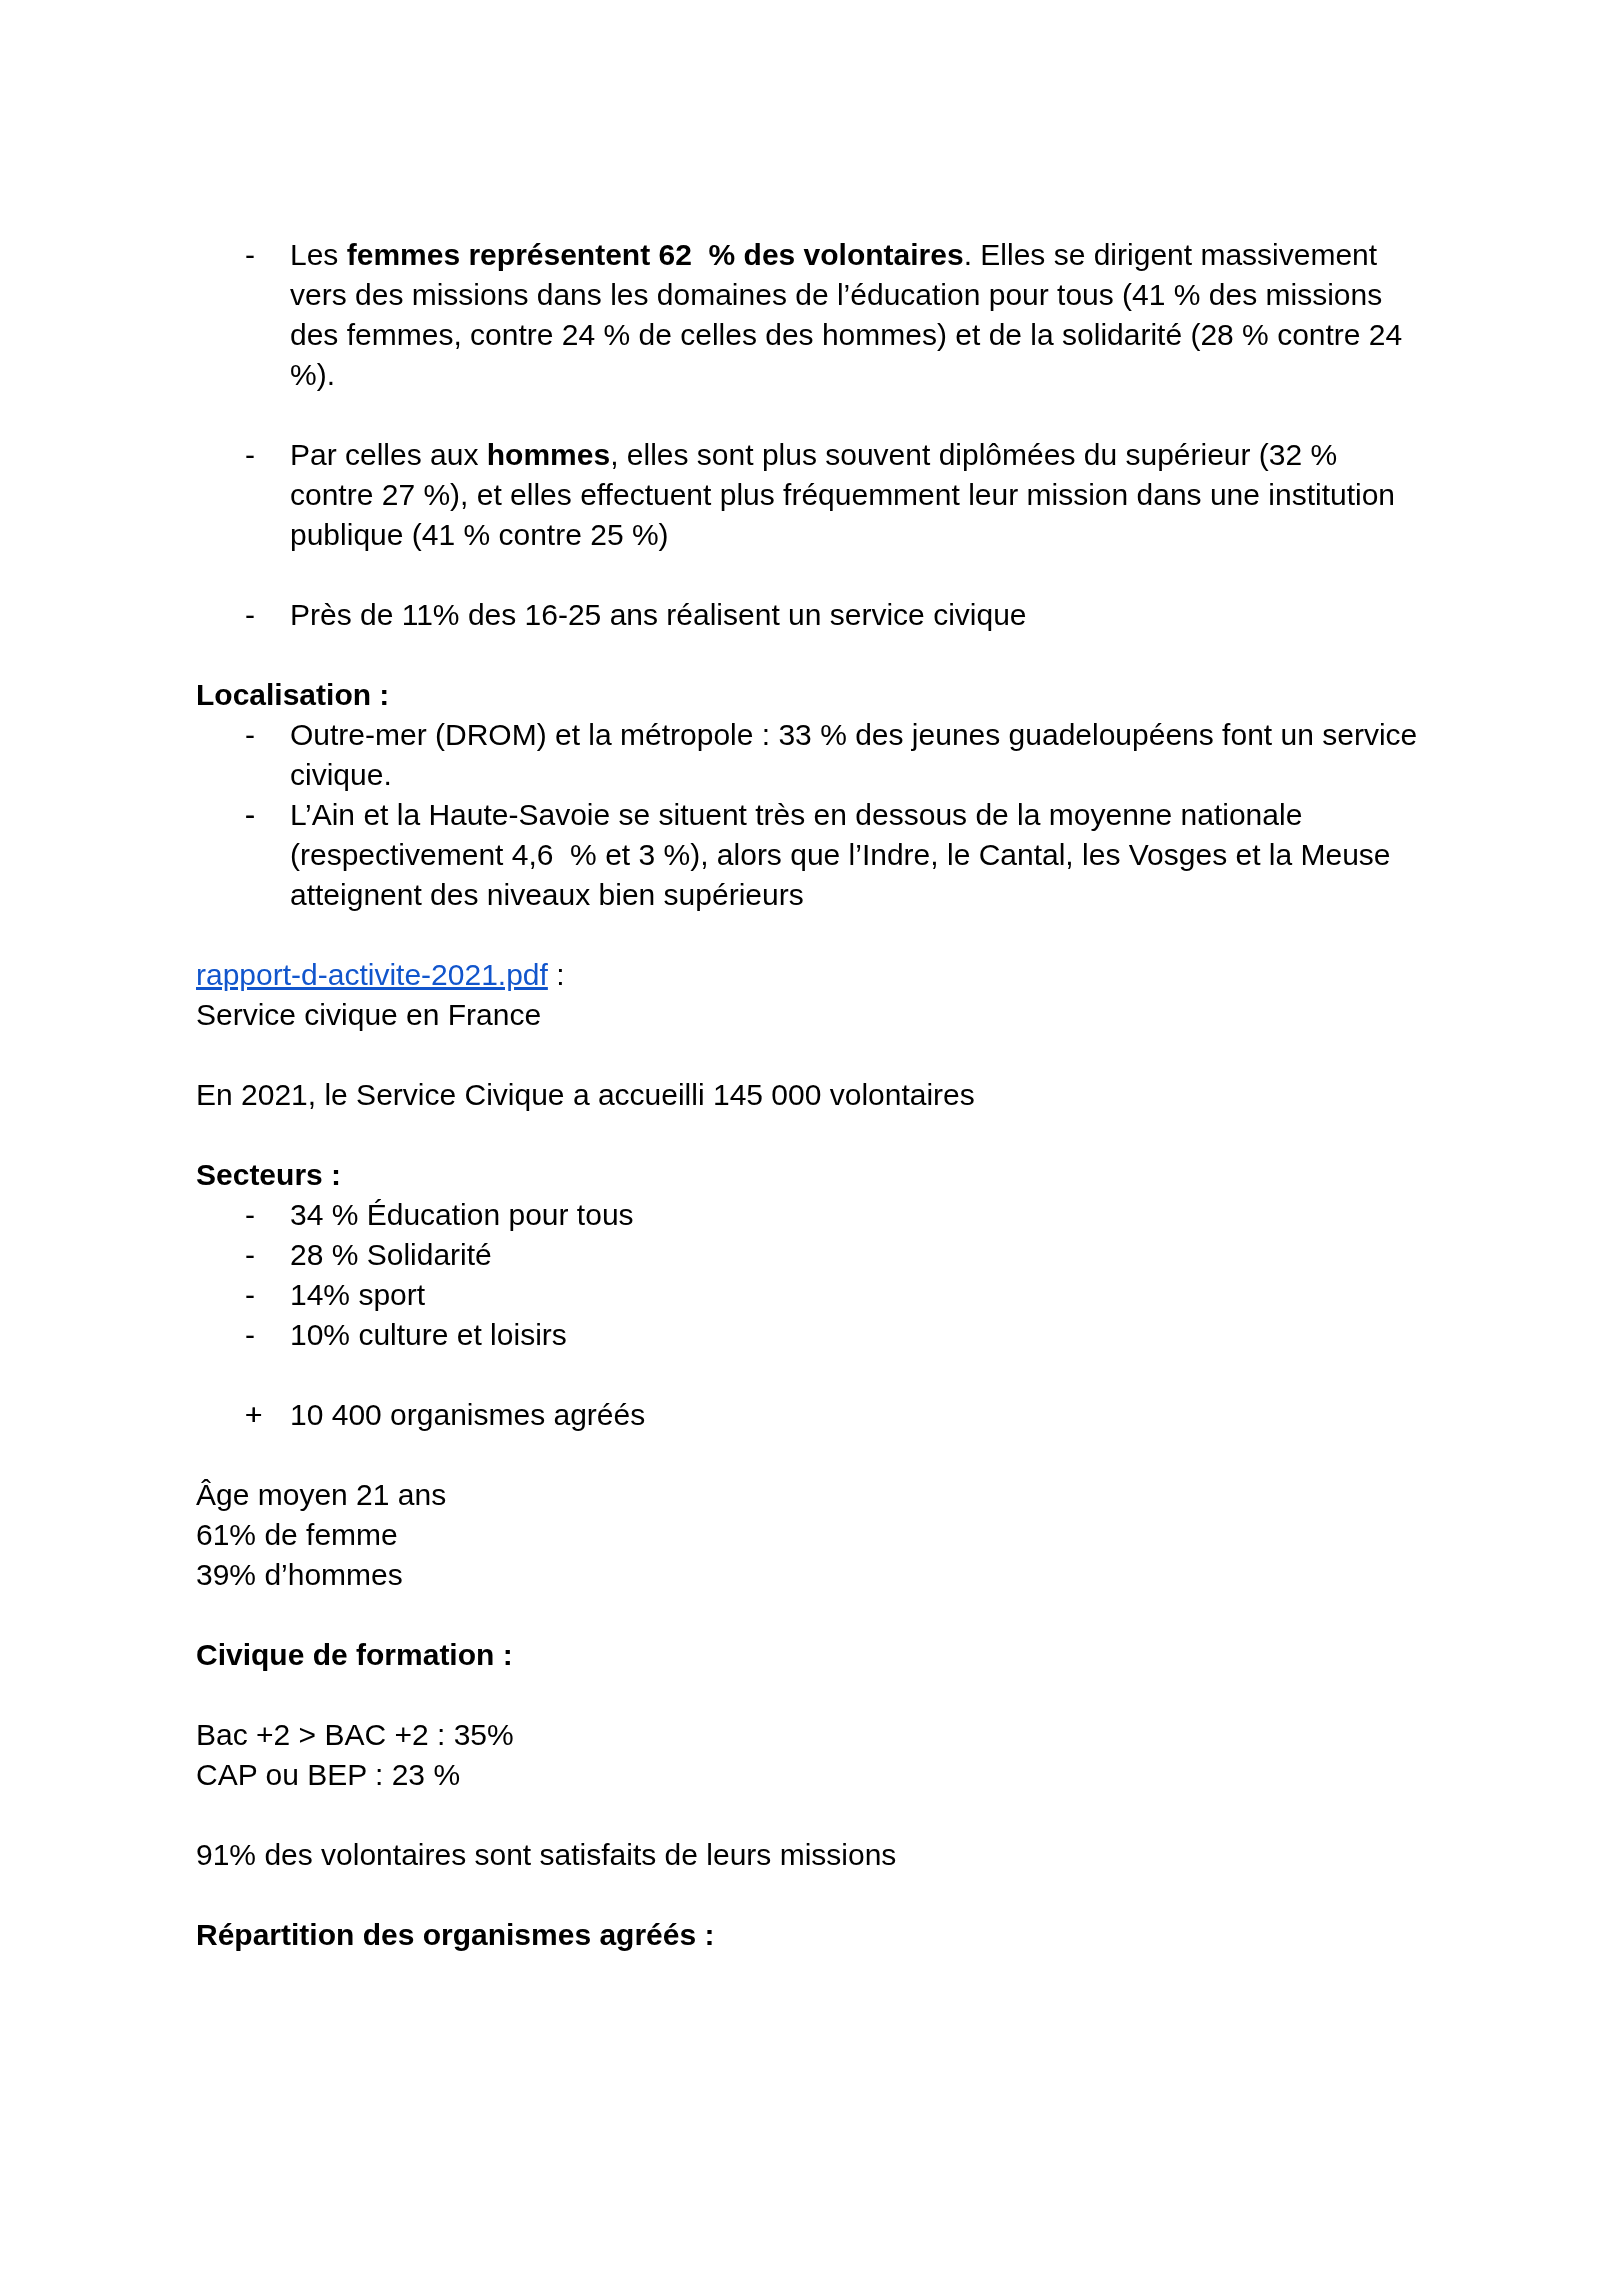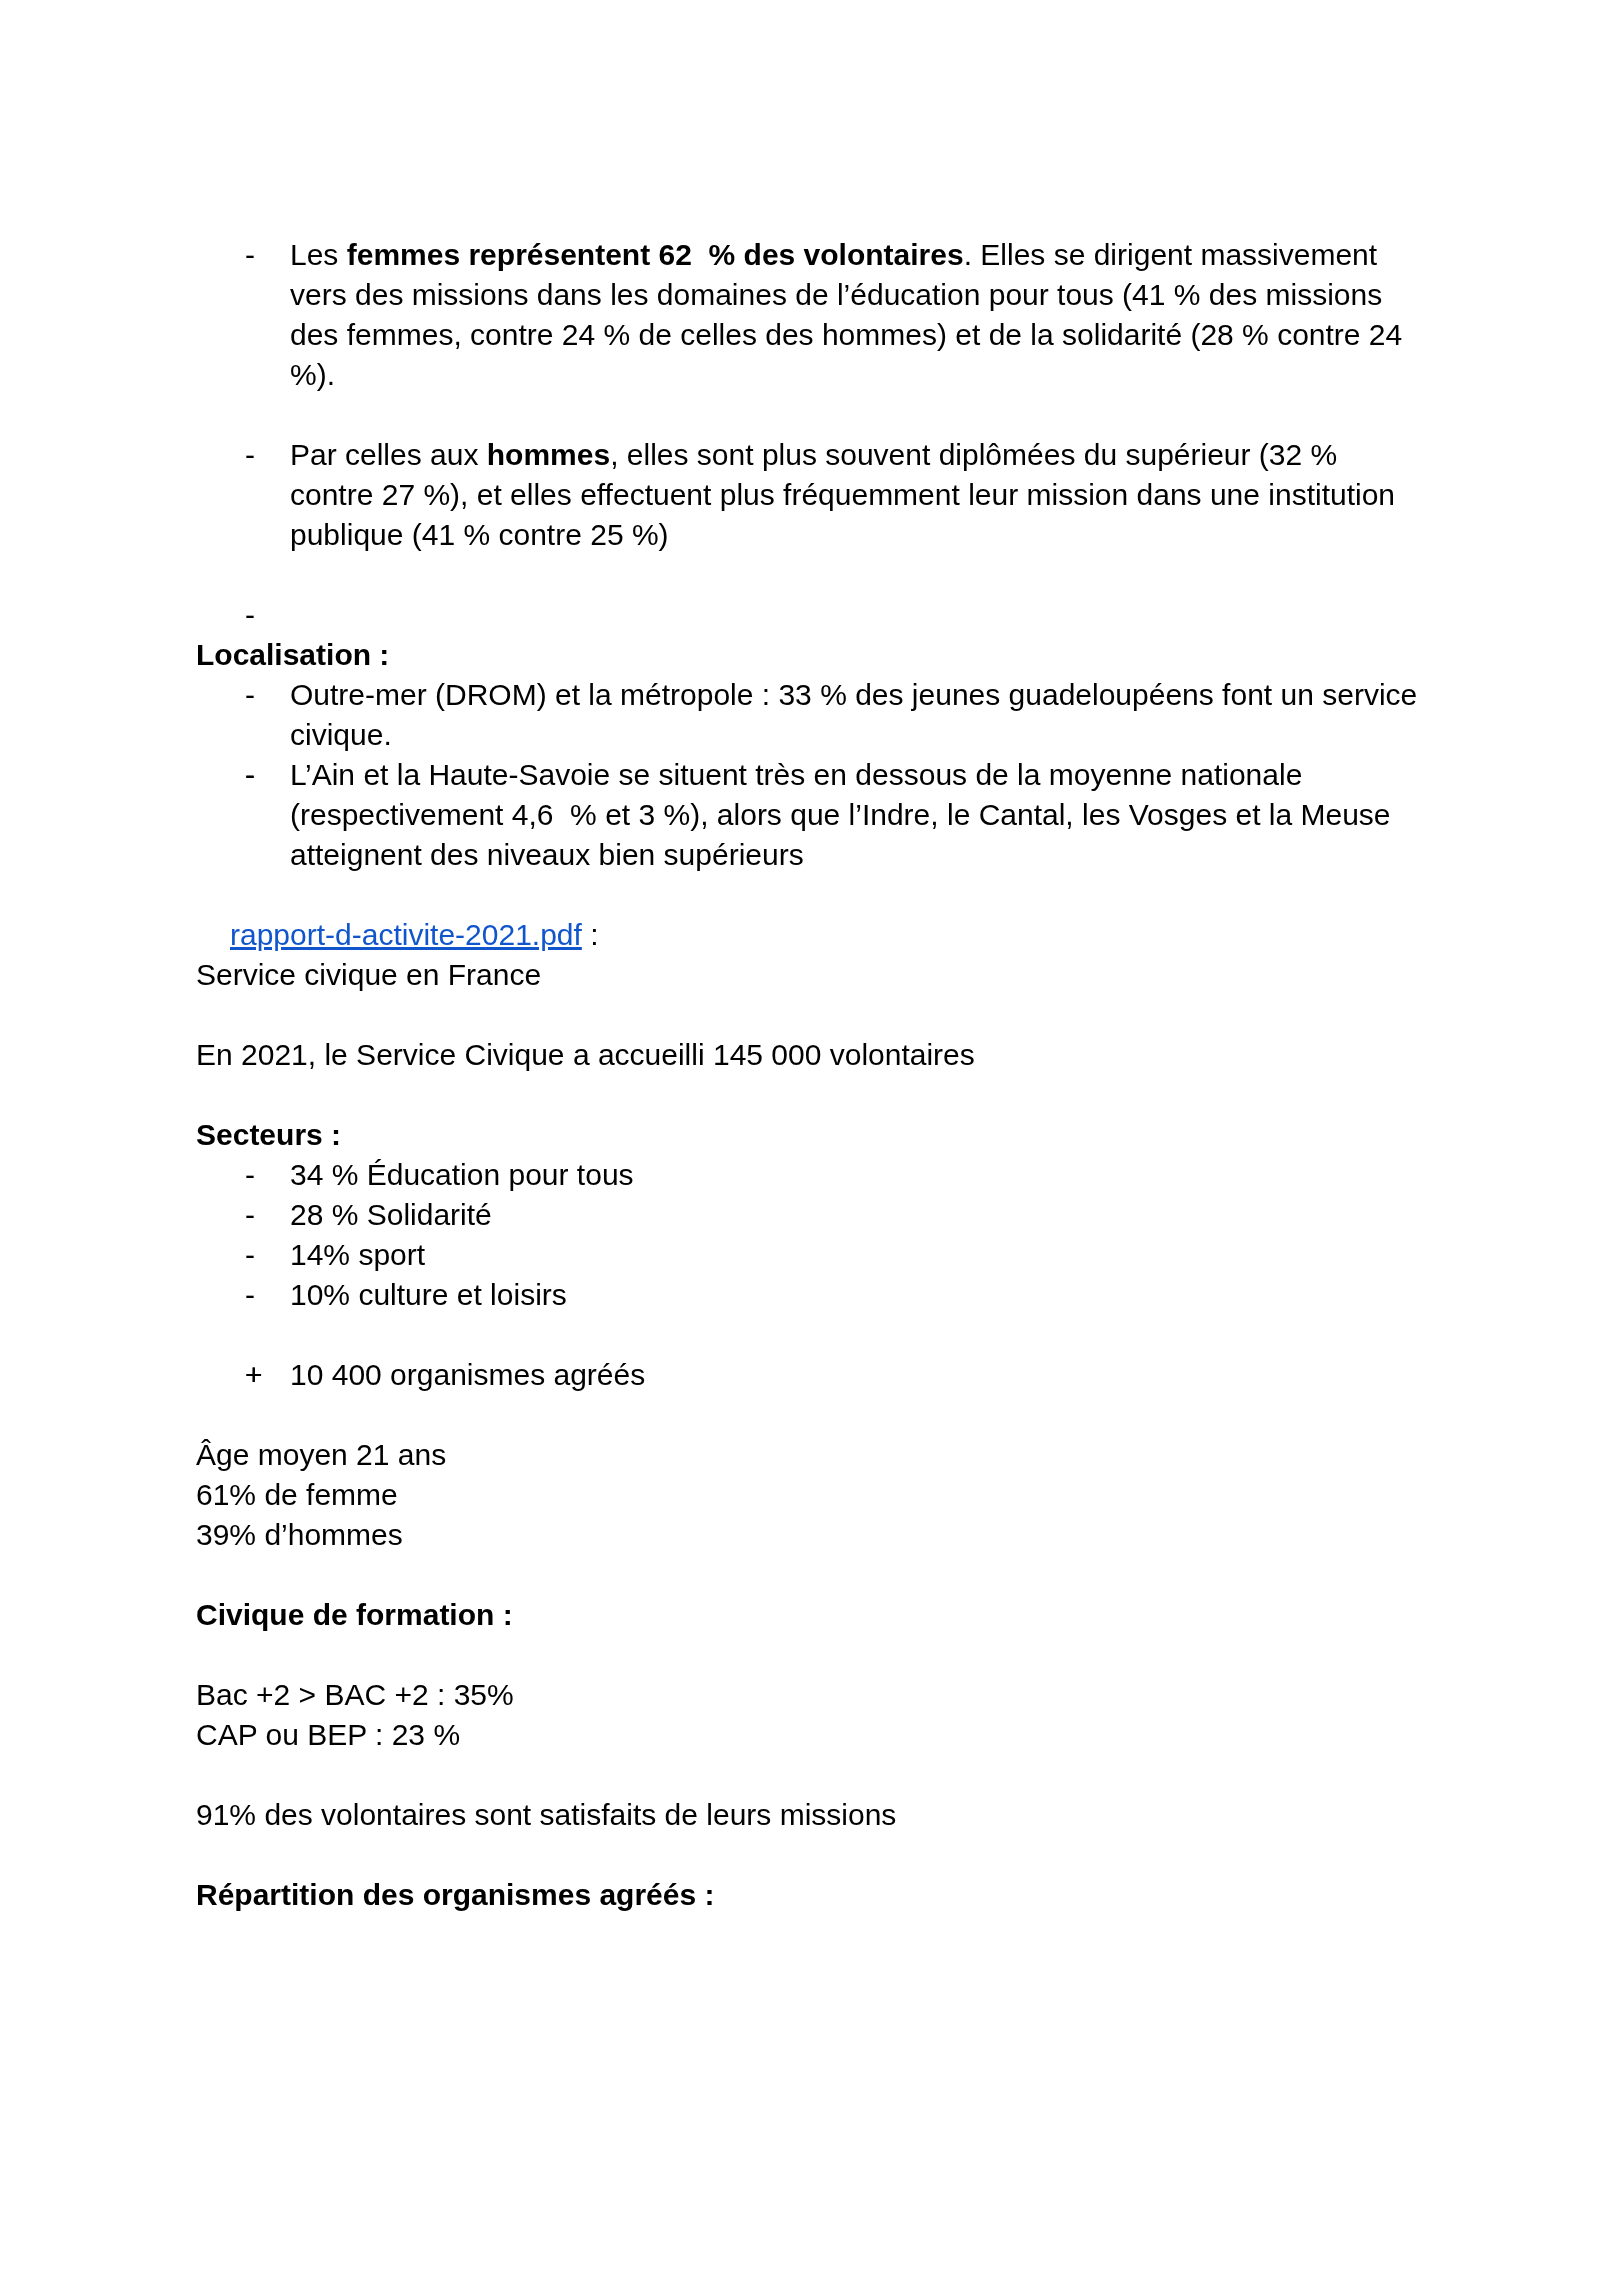--- a/index.html
+++ b/index.html
@@ -33,32 +33,31 @@
   .marker {
     position: absolute;
     left: 49px;
     top: 0;
   }
   .b { font-weight: bold; }
   .link {
     color: #1155cc;
     text-decoration: underline;
     cursor: pointer;
-    margin-left: 34px;
   }
 </style>
 </head>
 <body>
 
 <div class="page">
     <div class="para list"><span class="marker">-</span><span>Les </span><span class="b">femmes représentent 62  % des volontaires</span><span>. Elles se dirigent massivement vers des missions dans les domaines de l’éducation pour tous (41 % des missions des femmes, contre 24 % de celles des hommes) et de la solidarité (28 % contre 24 %).</span></div>
     <div class="para blank">&nbsp;</div>
     <div class="para list"><span class="marker">-</span><span>Par celles aux </span><span class="b">hommes</span><span>, elles sont plus souvent diplômées du supérieur (32 % contre 27 %), et elles effectuent plus fréquemment leur mission dans une institution publique (41 % contre 25 %)</span></div>
     <div class="para blank">&nbsp;</div>
-    <div class="para list"><span class="marker">-</span></div>
+    <div class="para list"><span class="marker">-</span><span>Près de 11% des 16-25 ans réalisent un service civique</span></div>
     <div class="para blank">&nbsp;</div>
     <div class="para heading"><span class="b">Localisation :</span></div>
     <div class="para list"><span class="marker">-</span><span>Outre-mer (DROM) et la métropole : 33 % des jeunes guadeloupéens font un service civique.</span></div>
     <div class="para list"><span class="marker">-</span></div>
     <div class="para list"><span class="marker">-</span><span>L’Ain et la Haute-Savoie se situent très en dessous de la moyenne nationale (respectivement 4,6  % et 3 %), alors que l’Indre, le Cantal, les Vosges et la Meuse atteignent des niveaux bien supérieurs</span></div>
     <div class="para blank">&nbsp;</div>
     <div class="para paragraph"><span class="link">rapport-d-activite-2021.pdf</span><span> :</span></div>
     <div class="para paragraph"><span>Service civique en France</span></div>
     <div class="para blank">&nbsp;</div>
     <div class="para paragraph"><span>En 2021, le Service Civique a accueilli 145 000 volontaires</span></div>

